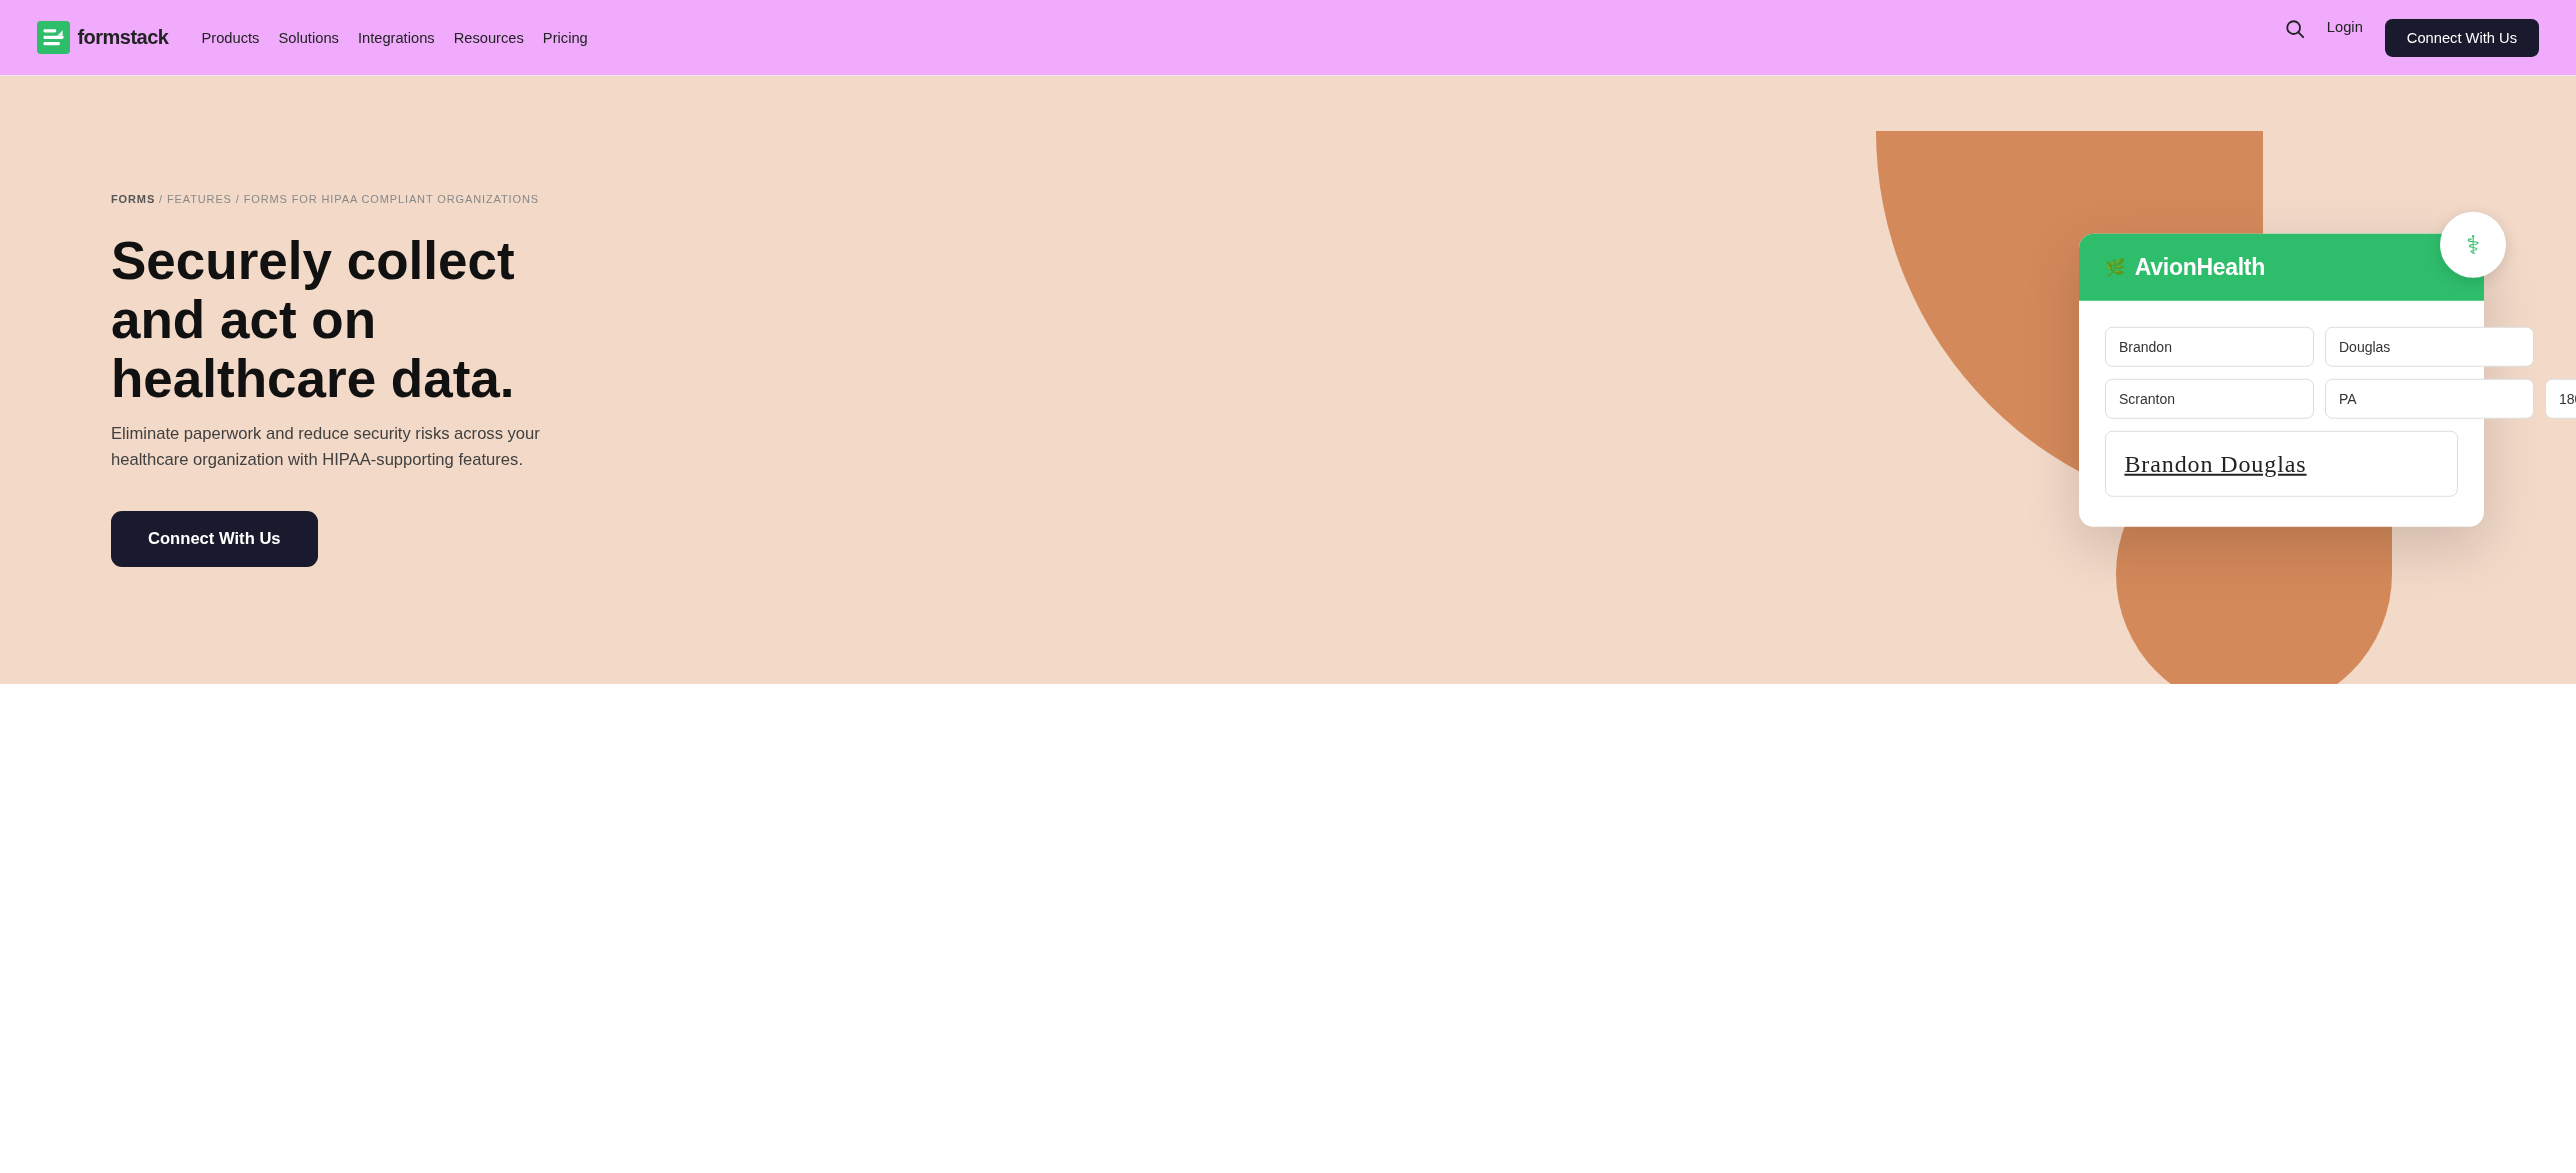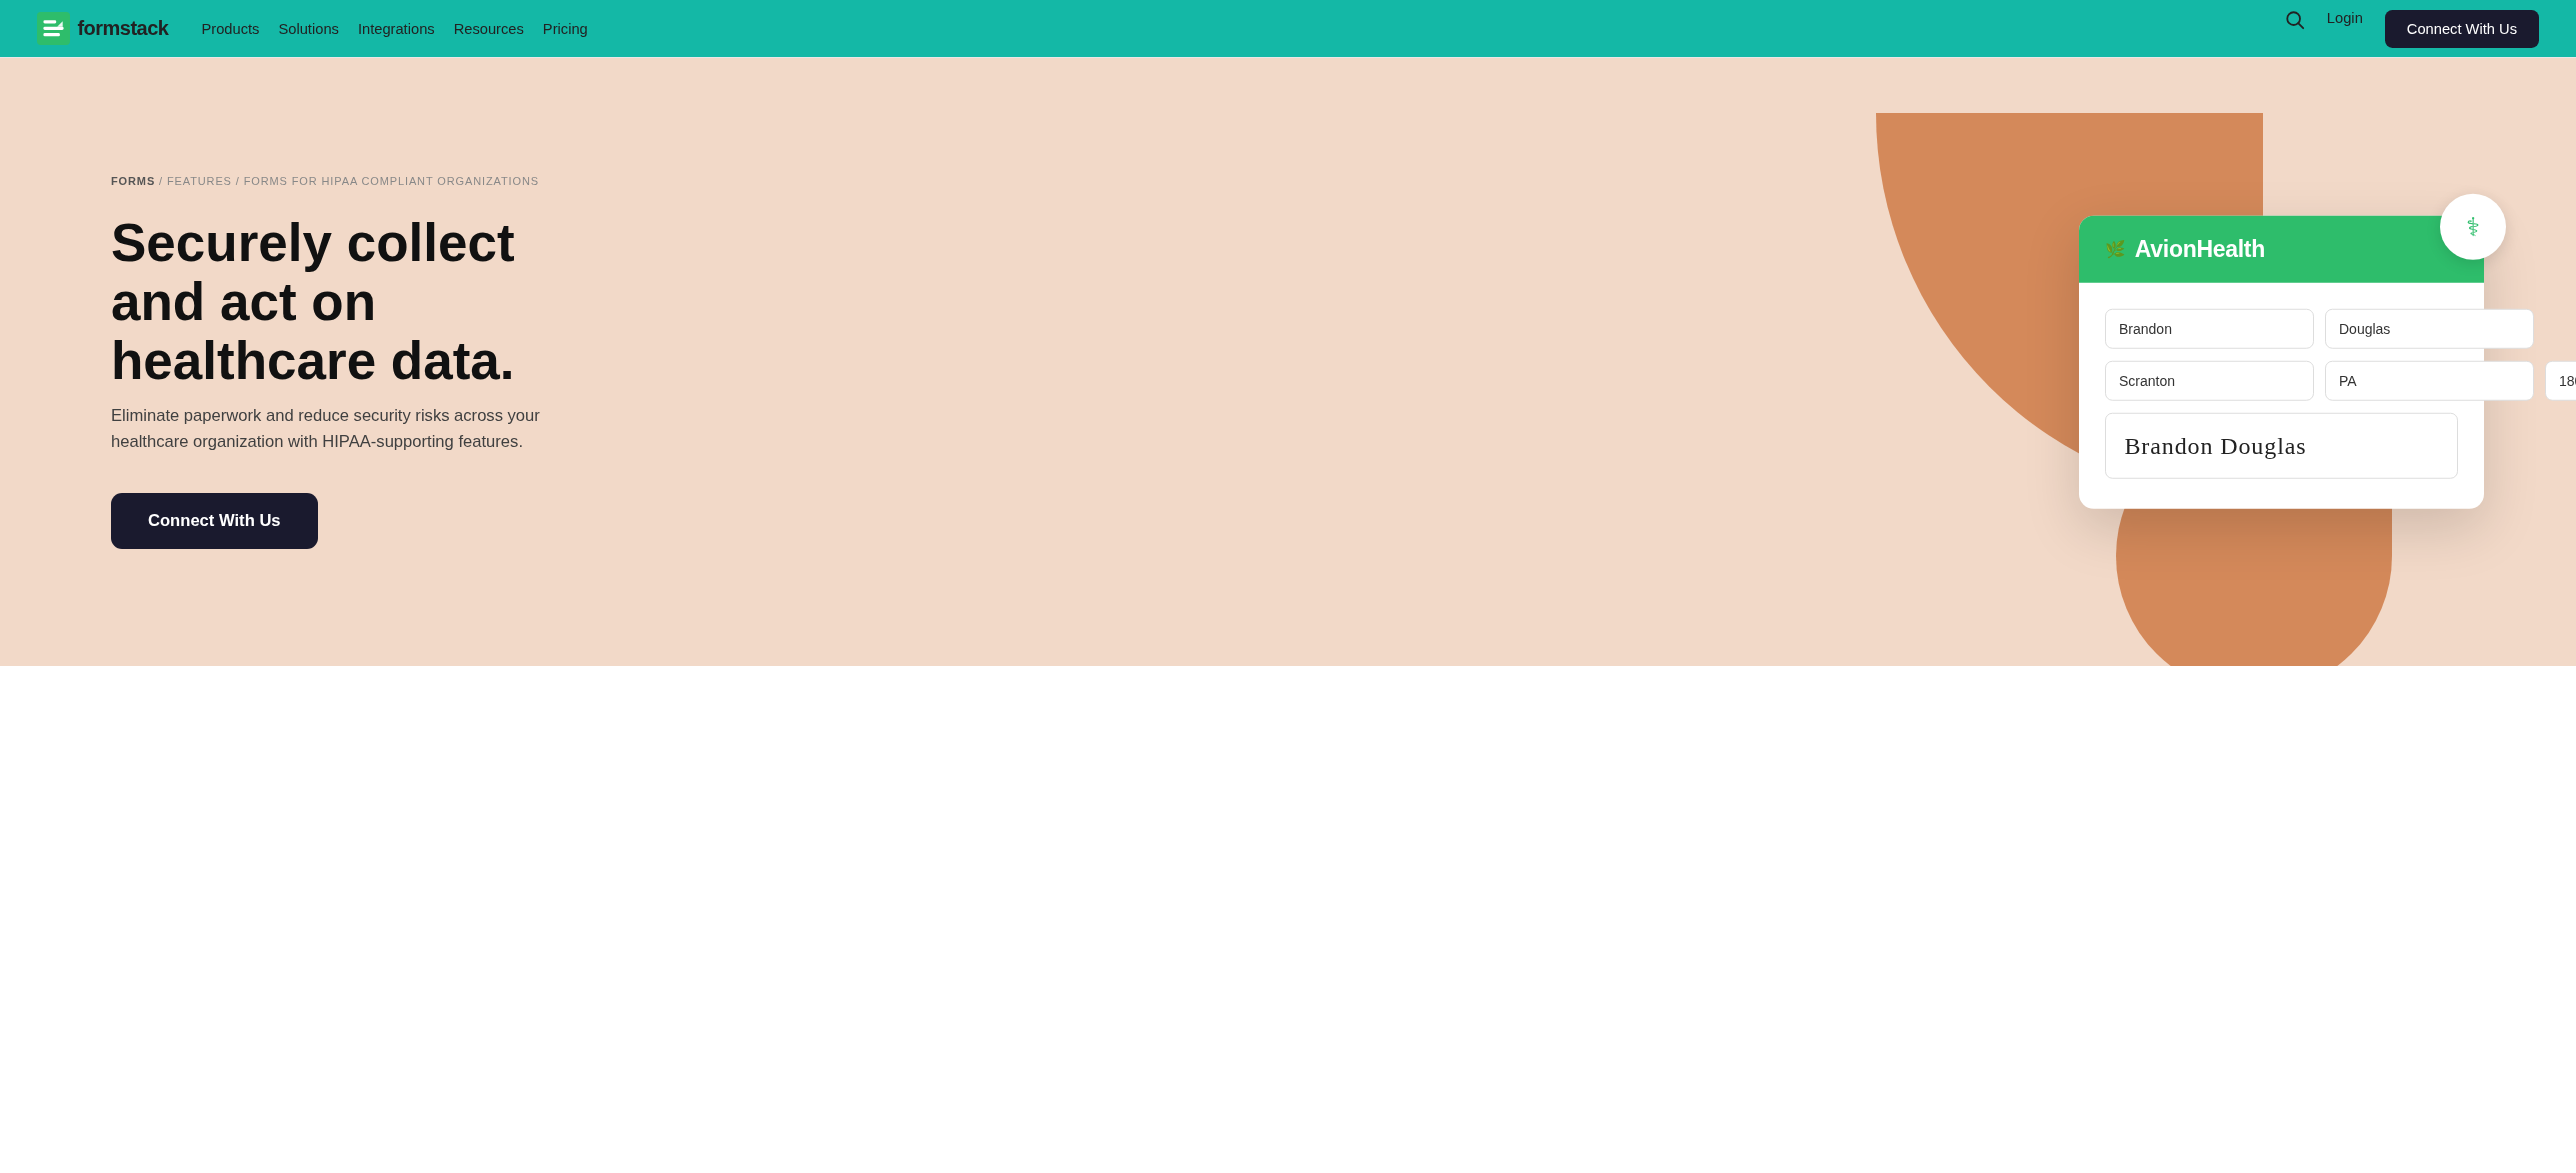--- a/index.html
+++ b/index.html
@@ -4,22 +4,22 @@
   <style>
     * { margin: 0; padding: 0; box-sizing: border-box; }
     body { font-family: -apple-system, BlinkMacSystemFont, 'Segoe UI', sans-serif; overflow-x: hidden; }
 
     
     .navbar {
       display: flex;
       align-items: center;
       justify-content: space-between;
       padding: 0 37px;
-      height: 58px;
-      background: #14b8a6;
+      height: 76px;
+      background: #f0abfc;
       border-bottom: 0.9px solid #e8e8e8;
       position: relative;
       z-index: 10;
     }
     .nav-left {
       display: flex;
       align-items: center;
       gap: 33px;
     }
     .logo-wrap {
@@ -213,20 +213,21 @@
       padding: 16.6px 18.4px;
       height: 66px;
       display: flex;
       align-items: center;
     }
     .signature-text {
       font-family: 'Brush Script MT', cursive;
       font-size: 24px;
       color: #222;
       letter-spacing: 0.9px;
+      text-decoration: underline;
     }
 
     
     .medical-badge {
       position: absolute;
       top: -22px;
       right: -22px;
       width: 66px;
       height: 66px;
       background: #fff;

